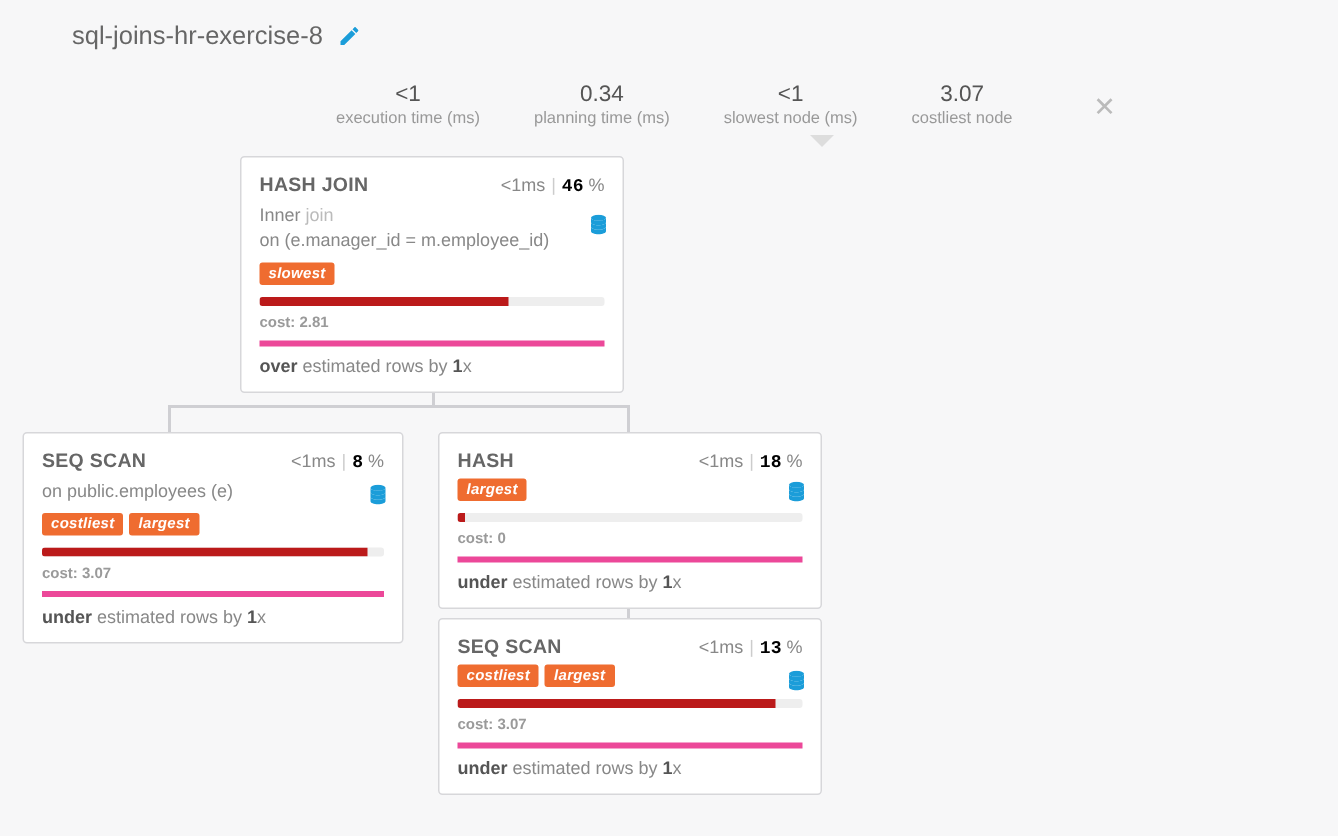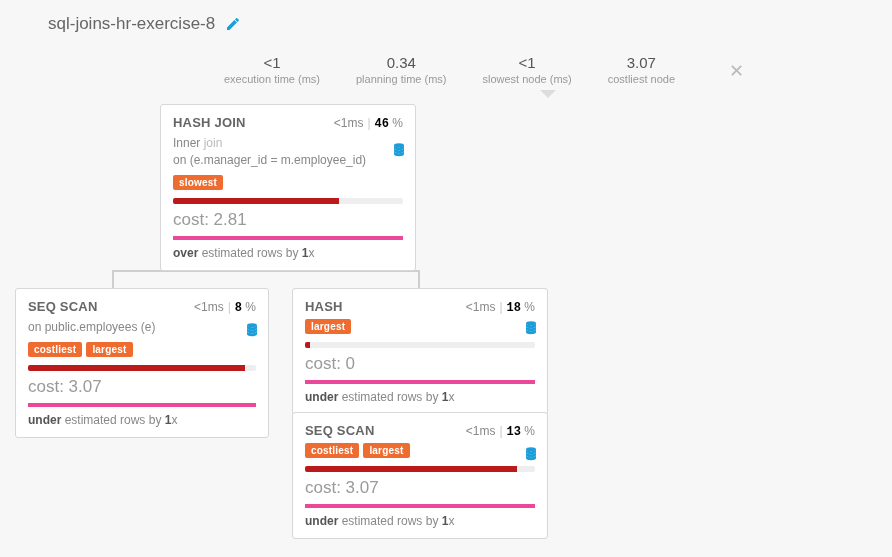--- a/index.html
+++ b/index.html
@@ -85,30 +85,31 @@
   .node .sub .dim { color: #bbb;}
   .tags { display: flex; gap: 4px; margin-bottom: 8px;}
   .tag {
     background: #ef6c30;
     color: #fff;
     font-size: 10px;
     font-weight: 600;
     padding: 2px 6px 2px 6px;
     border-radius: 2px;
     letter-spacing: .2px;
+    font-style: italic;
   }
   .bar {
     height: 6px;
     background: #eee;
     border-radius: 2px;
     overflow: hidden;
     margin-bottom: 6px;
   }
   .bar .fill { height: 100%; background: #bb1a1a; }
-  .cost { font-size: 17px; color: #9a9a9a; margin-bottom: 6px;}
+  .cost { font-size: 10px; color: #9a9a9a; margin-bottom: 6px; font-weight: bold;}
   .est { font-size: 12px; color: #888; border-top: 4px solid #ec4899; padding-top: 6px;}
   .est b { color: #555; }
   .dbicon {
     position: absolute;
     right: 10px;
     color: #1b9dd9;
   }
   .dbicon svg { width: 12px; height: 14px; display:block;}
 
   .connector {

